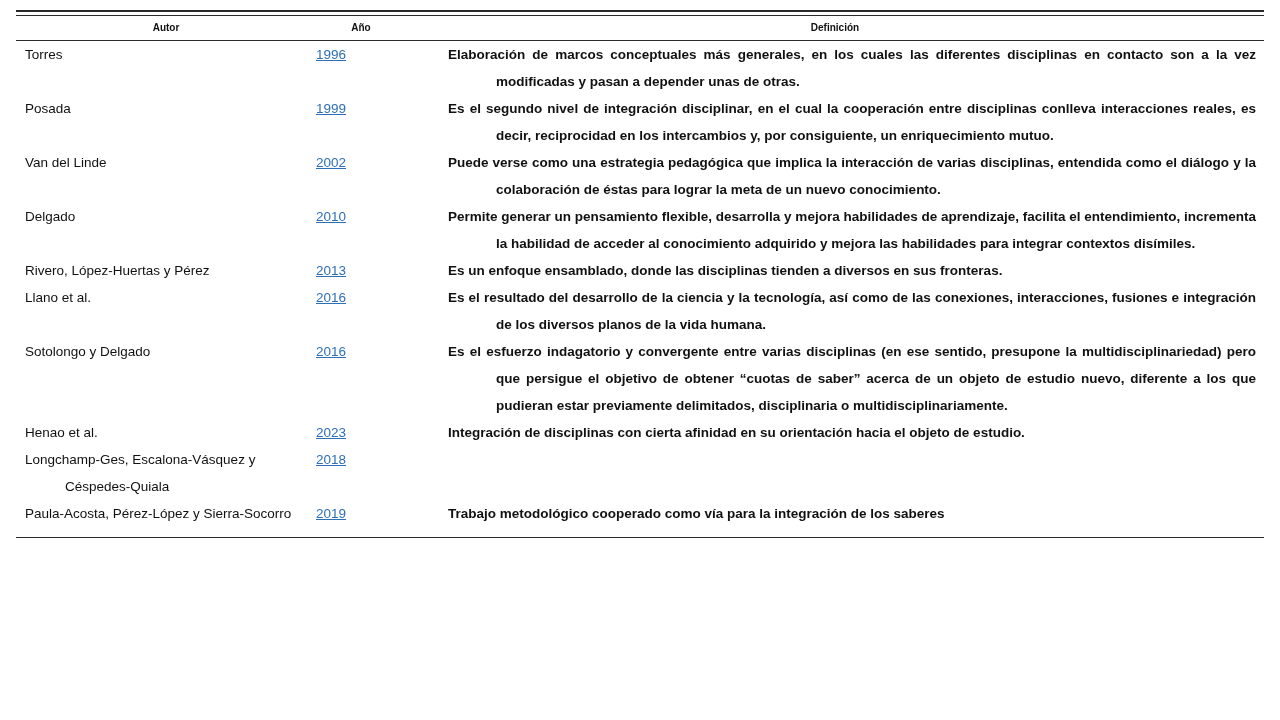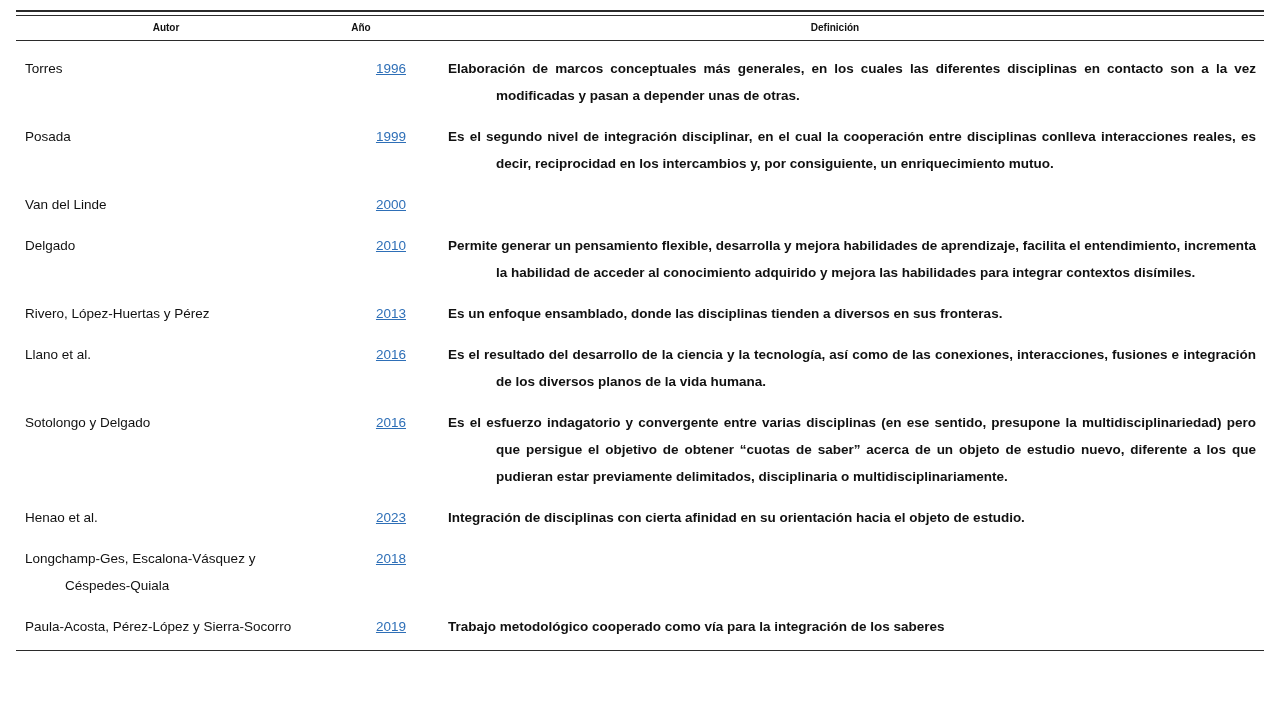--- a/index.html
+++ b/index.html
@@ -30,32 +30,31 @@
     padding: 6px 0 7px 0;
     border-bottom: 1.5px solid var(--rule-color, #2b2b2b);
     font-weight: bold;
     font-size: 10px;
   }
   .thead > div { text-align: center; }
 
   .row {
     display: grid;
     grid-template-columns: 300px 90px 1fr;
-    margin-top: 14px;
     font-size: 13.5px;
     line-height: 27px;
   }
   .row:first-of-type { margin-top: 9px; }
 
   .cell-author {
     padding-left: 49px;
     text-indent: -40px;
     padding-right: 10px;
   }
-  .cell-year { text-align: right; }
+  .cell-year { text-align: left; }
   .year-link {
     color: var(--link-color, #2e6fb7);
     text-decoration: underline;
     cursor: pointer;
   }
   .cell-def {
     text-align: justify;
     padding-left: 90px;
     text-indent: -48px;
     padding-right: 8px;
@@ -83,21 +82,22 @@
     </div>
 
     <div class="row">
       <div class="cell-author">Posada</div>
       <div class="cell-year"><a class="year-link">1999</a></div>
       <div class="cell-def">Es el segundo nivel de integración disciplinar, en el cual la cooperación entre disciplinas conlleva interacciones reales, es decir, reciprocidad en los intercambios y, por consiguiente, un enriquecimiento mutuo.</div>
     </div>
 
     <div class="row">
       <div class="cell-author">Van del Linde</div>
-      <div class="cell-year"><a class="year-link">2000</a></div>
+      <div class="cell-year"><a class="year-link">2002</a></div>
+      <div class="cell-def">Puede verse como una estrategia pedagógica que implica la interacción de varias disciplinas, entendida como el diálogo y la colaboración de éstas para lograr la meta de un nuevo conocimiento.</div>
     </div>
 
     <div class="row">
       <div class="cell-author">Delgado</div>
       <div class="cell-year"><a class="year-link">2010</a></div>
       <div class="cell-def">Permite generar un pensamiento flexible, desarrolla y mejora habilidades de aprendizaje, facilita el entendimiento, incrementa la habilidad de acceder al conocimiento adquirido y mejora las habilidades para integrar contextos disímiles.</div>
     </div>
 
     <div class="row">
       <div class="cell-author">Rivero, López-Huertas y Pérez</div>

